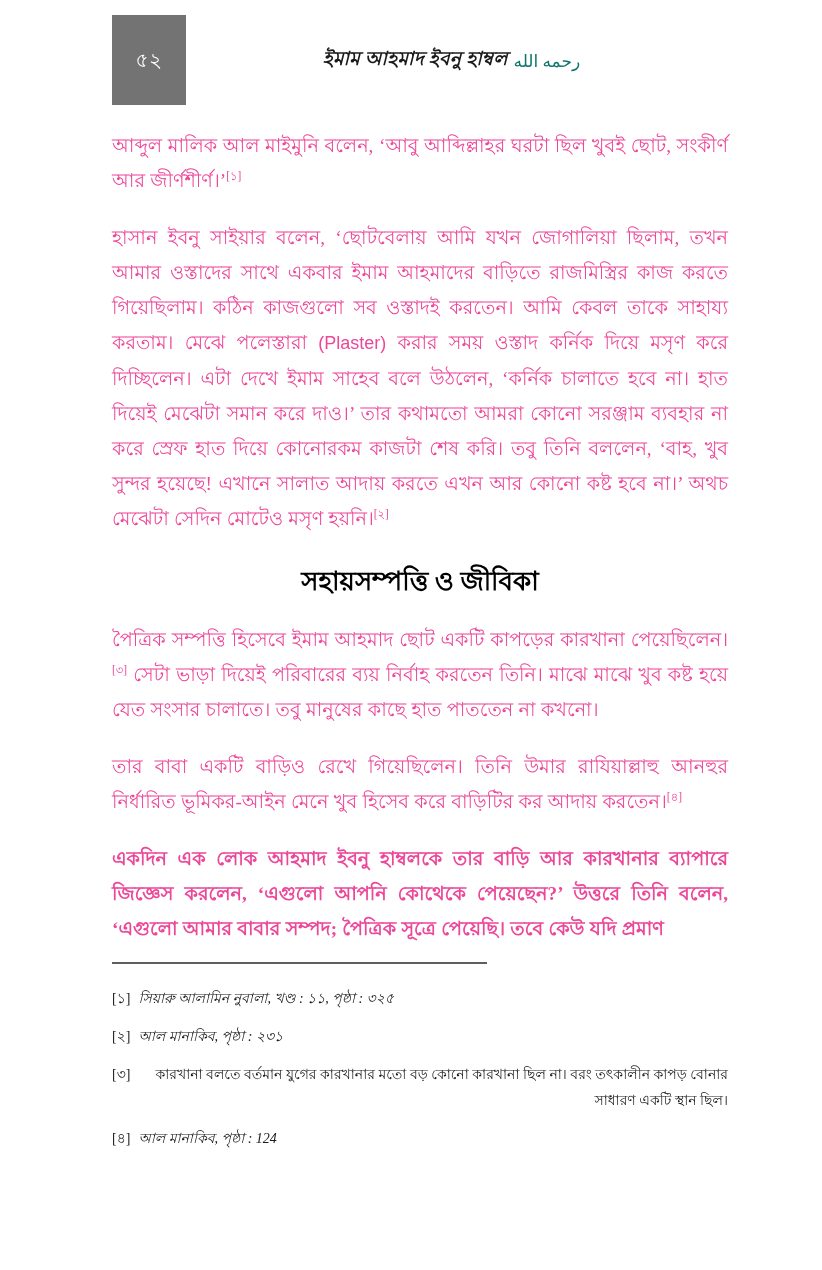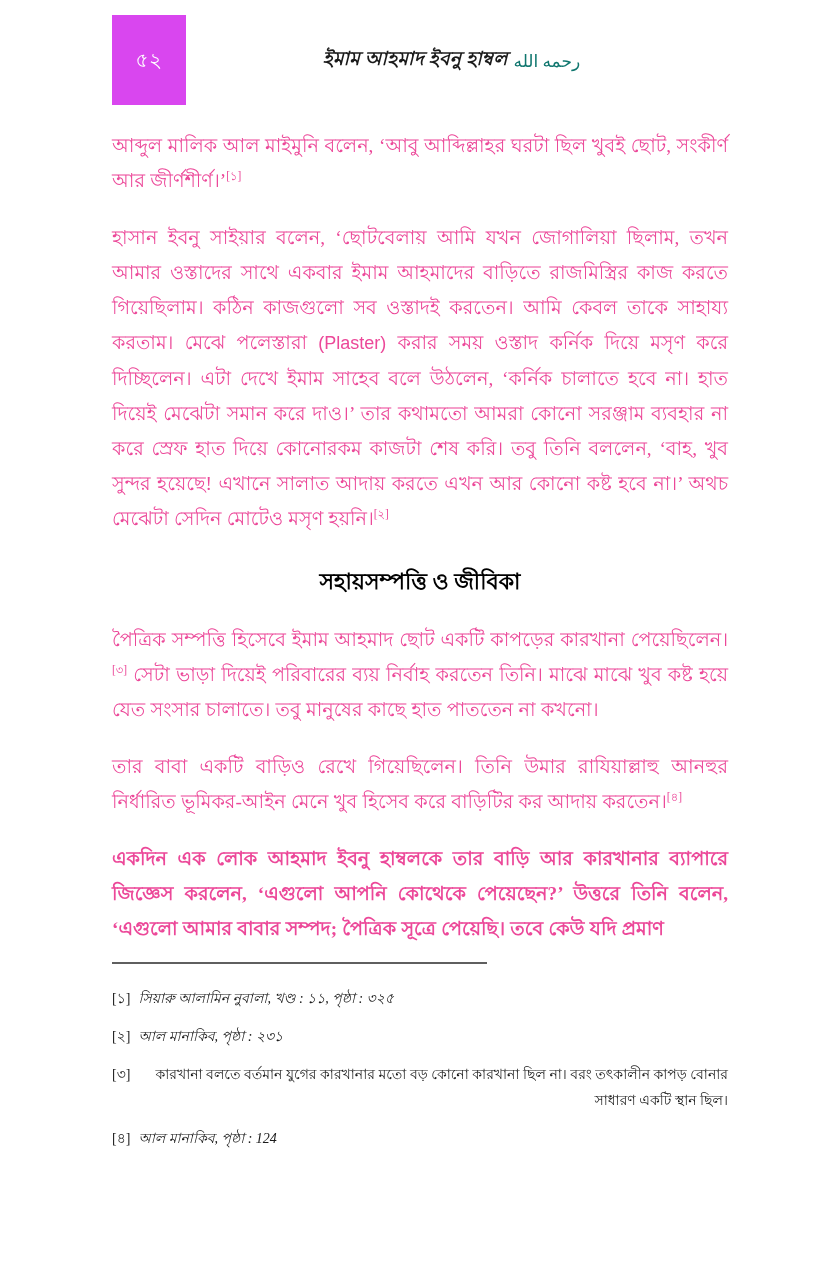--- a/index.html
+++ b/index.html
@@ -30,21 +30,21 @@
     left: 112px;
     width: 615px;
     height: 90px;
   }
   .page-number-box {
     position: absolute;
     top: 0;
     left: 0;
     width: 74px;
     height: 90px;
-    background: #d946ef;
+    background: #737373;
     display: flex;
     align-items: center;
     justify-content: center;
   }
   .page-number-box .pnum {
     color: #ffffff;
     font-size: 20px;
     line-height: 1;
     font-family: "Liberation Serif", "DejaVu Serif", serif;
     letter-spacing: .5px;
@@ -98,21 +98,21 @@
   }
   sup.fn {
     font-size: 11.5px;
     vertical-align: super;
     line-height: 0;
     letter-spacing: 0;
   }
   h2.section-heading {
     margin: 30px 0 24px 0;
     text-align: center;
-    font-size: 22px;
+    font-size: 26px;
     font-weight: bold;
     font-style: normal;
     line-height: 32px;
     color: #000000;
   }
 
   
   .footnotes {
     position: absolute;
     left: 112px;

